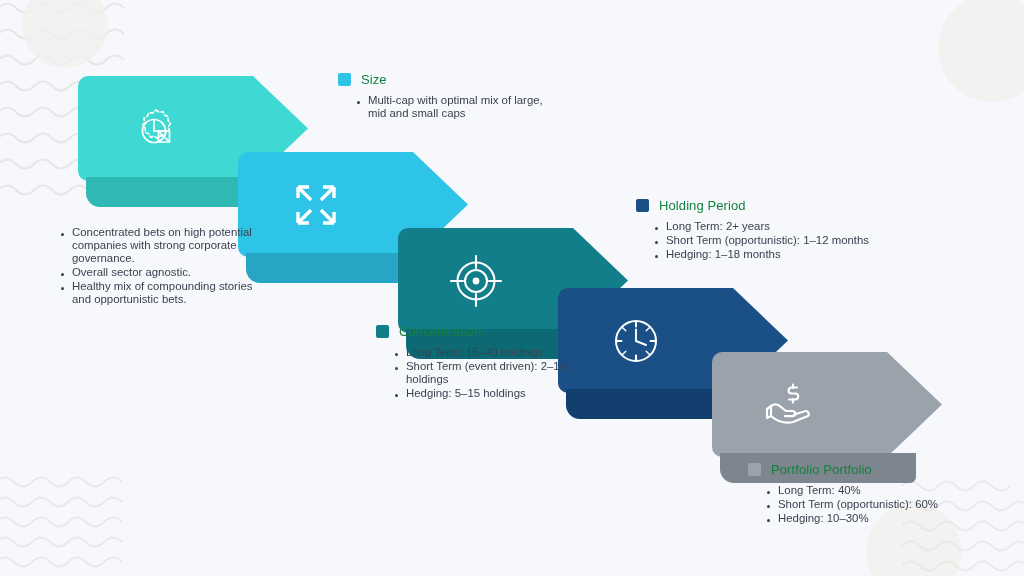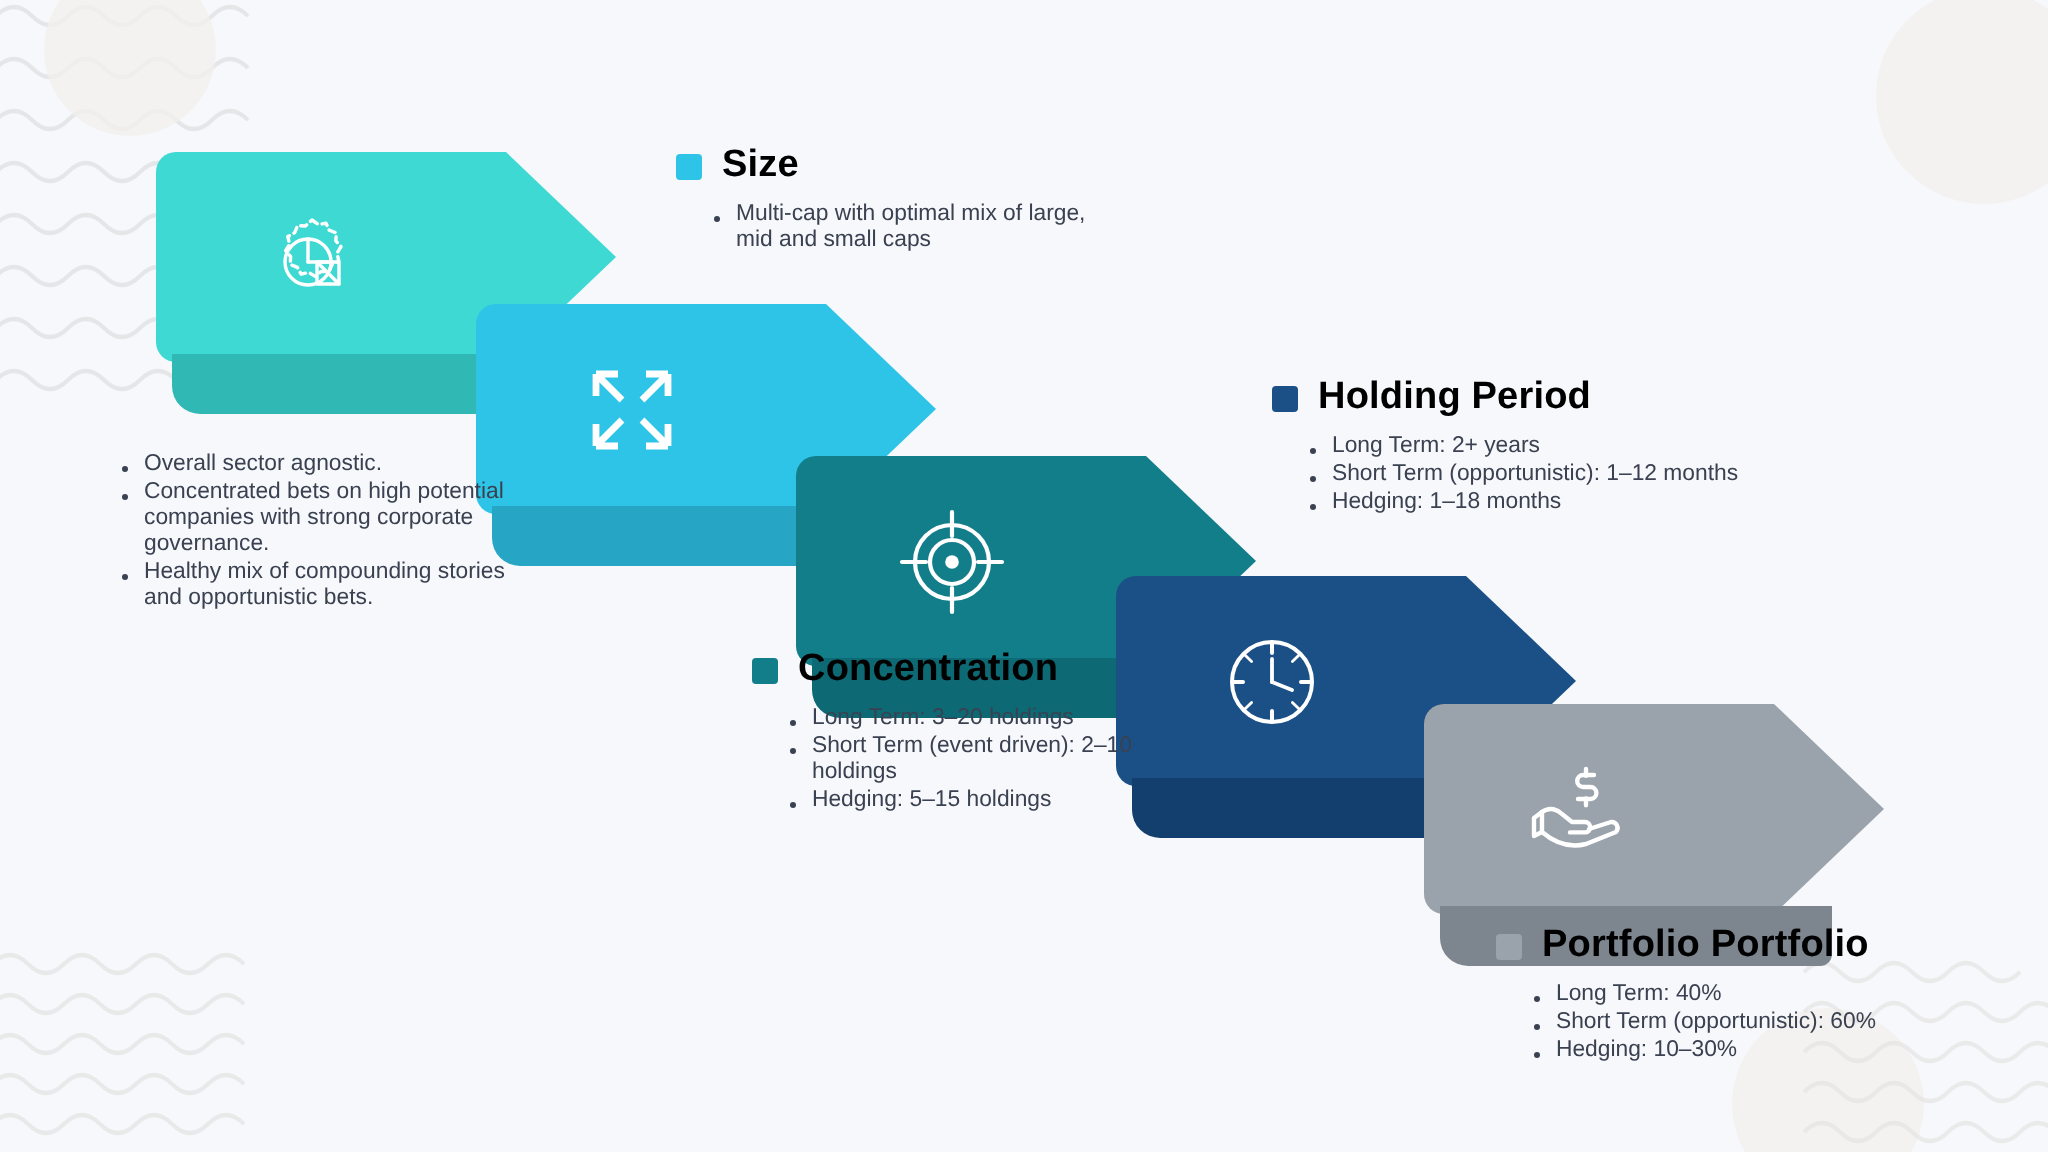--- a/index.html
+++ b/index.html
@@ -35,21 +35,21 @@
     position:absolute;display:flex;align-items:center;justify-content:center;
     top:0;height:100%;left:0;width:68%;
   }
   .arrow svg.shape{display:block;width:100%;height:100%;}
 
   
   .block{position:absolute;}
   .block .head{display:flex;align-items:center;gap:10px;margin-bottom:7px;}
   .block .sw{width:13px;height:13px;border-radius:2px;flex:none;}
   .block .title{
-    font-size:19px;font-weight:bold;color:#000000;letter-spacing:.1px;
+    font-size:13px;font-weight:normal;color:#15803d;letter-spacing:.1px;
   }
   .block ul{margin:0;padding:0 0 0 30px;list-style:none;}
   .block li{
     position:relative;font-size:11.4px;line-height:13px;color:#3a4150;
     margin-bottom:1px;
   }
   .block li::before{
     content:"";position:absolute;left:-11px;top:6.5px;
     width:3.4px;height:3.4px;border-radius:50%;background:#3a4150;
   }
@@ -176,49 +176,49 @@
         <path d="M32 8.5 v3.4 M32 23.2 v3.4"></path>
         <path d="M10 30 c4-3 8-1 10 1 l5 4 h6.5a2.6 2.6 0 0 1 0 5.2H24"></path>
         <path d="M10 30 v10 c7 6 14 8 22 6 l15-6a3 3 0 0 0-2.5-5l-11 3.5"></path>
         <path d="M10 30 L6 33 v9 l4 -2"></path>
       </svg>
     </div>
   </div>
 
   <div class="block" style="left:42px;top:226px;width:230px;">
     <ul>
+      <li>Concentrated bets on high potential companies with strong corporate governance.</li>
       <li>Overall sector agnostic.</li>
-      <li>Concentrated bets on high potential companies with strong corporate governance.</li>
       <li>Healthy mix of compounding stories and opportunistic bets.</li>
     </ul>
   </div>
 
   <div class="block" style="left:338px;top:72px;width:220px;">
     <div class="head">
       <span class="sw" style="background:#2ec4e8;"></span>
       <span class="title">Size</span>
     </div>
     <ul>
       <li>Multi-cap with optimal mix of large, mid and small caps</li>
     </ul>
   </div>
 
   <div class="block" style="left:376px;top:324px;width:230px;">
     <div class="head">
       <span class="sw" style="background:#127e8a;"></span>
       <span class="title">Concentration</span>
     </div>
     <ul>
-      <li>Long Term: 3–20 holdings</li>
+      <li>Long Term: 15–40 holdings</li>
       <li>Short Term (event driven): 2–10 holdings</li>
       <li>Hedging: 5–15 holdings</li>
     </ul>
   </div>
 
-  <div class="block" style="left:636px;top:188px;width:300px;">
+  <div class="block" style="left:636px;top:198px;width:300px;">
     <div class="head">
       <span class="sw" style="background:#1b5086;"></span>
       <span class="title">Holding Period</span>
     </div>
     <ul>
       <li>Long Term: 2+ years</li>
       <li>Short Term (opportunistic): 1–12 months</li>
       <li>Hedging: 1–18 months</li>
     </ul>
   </div>

